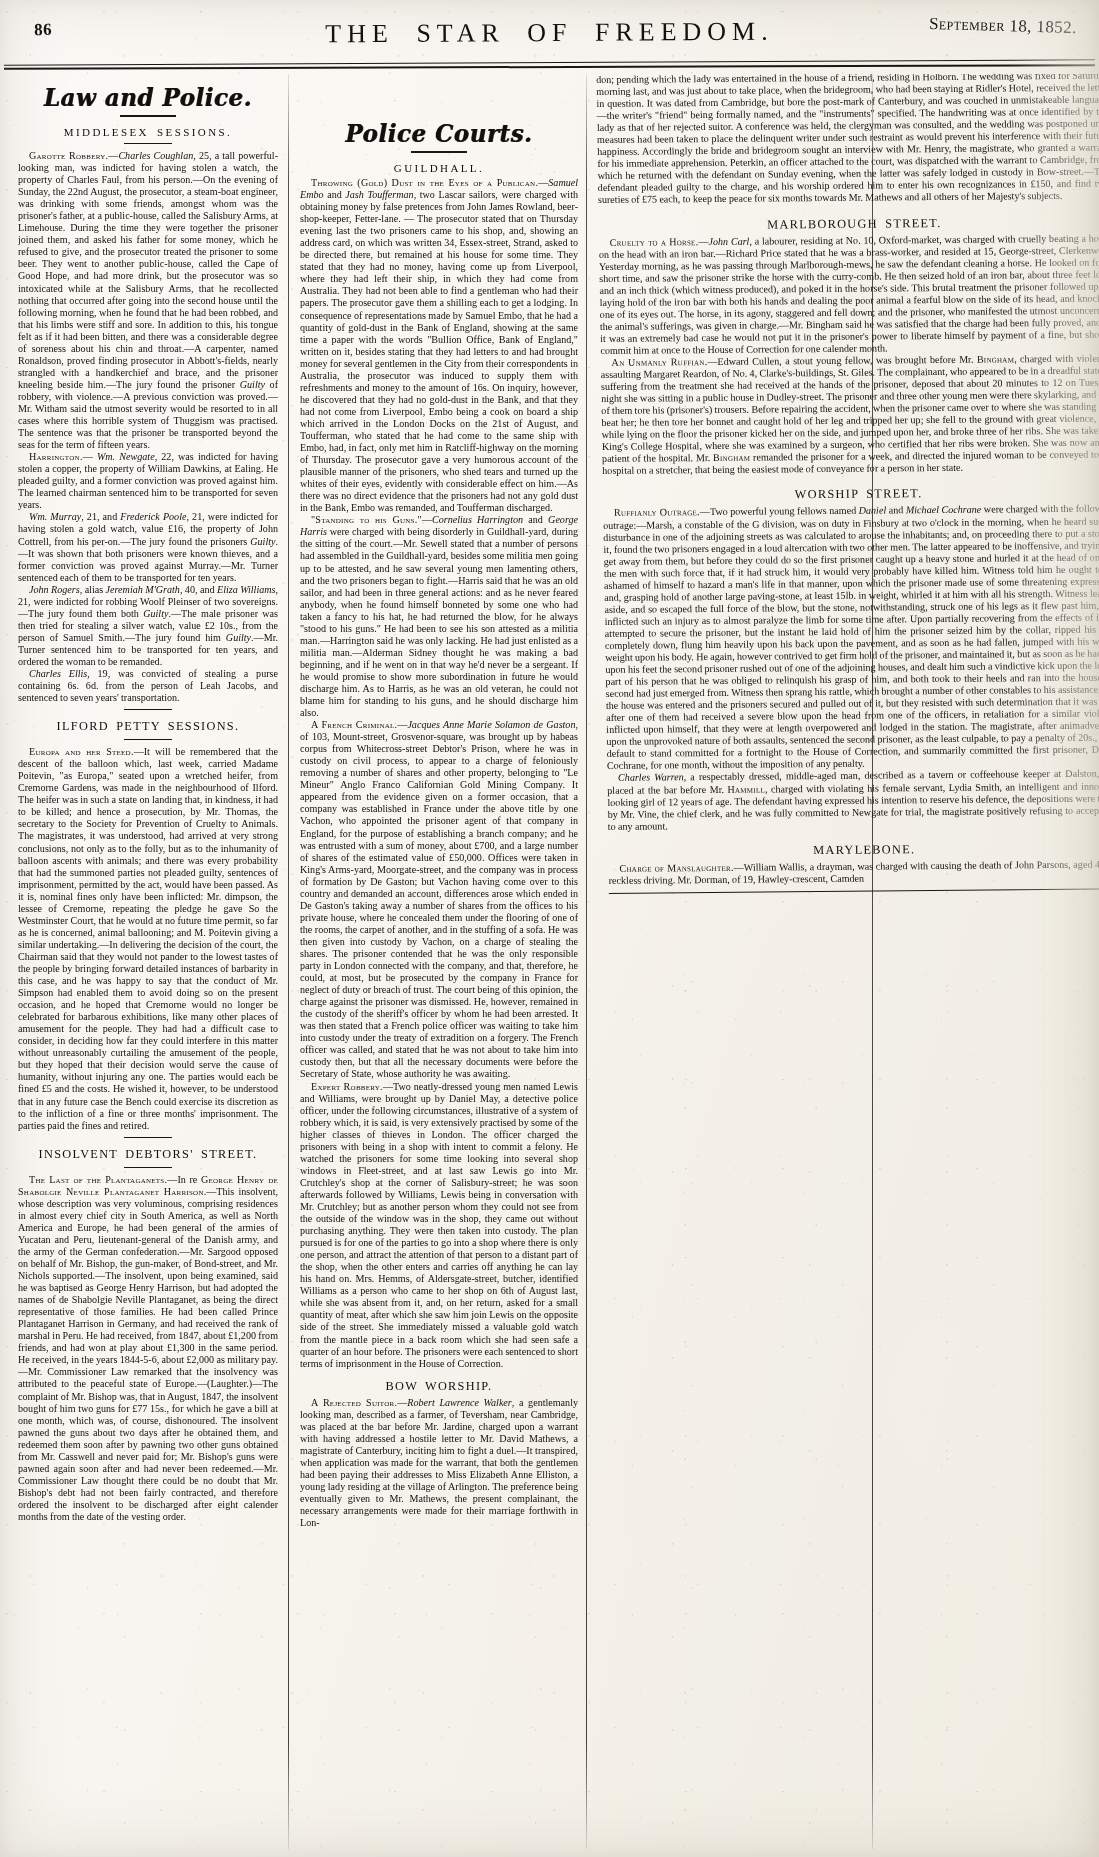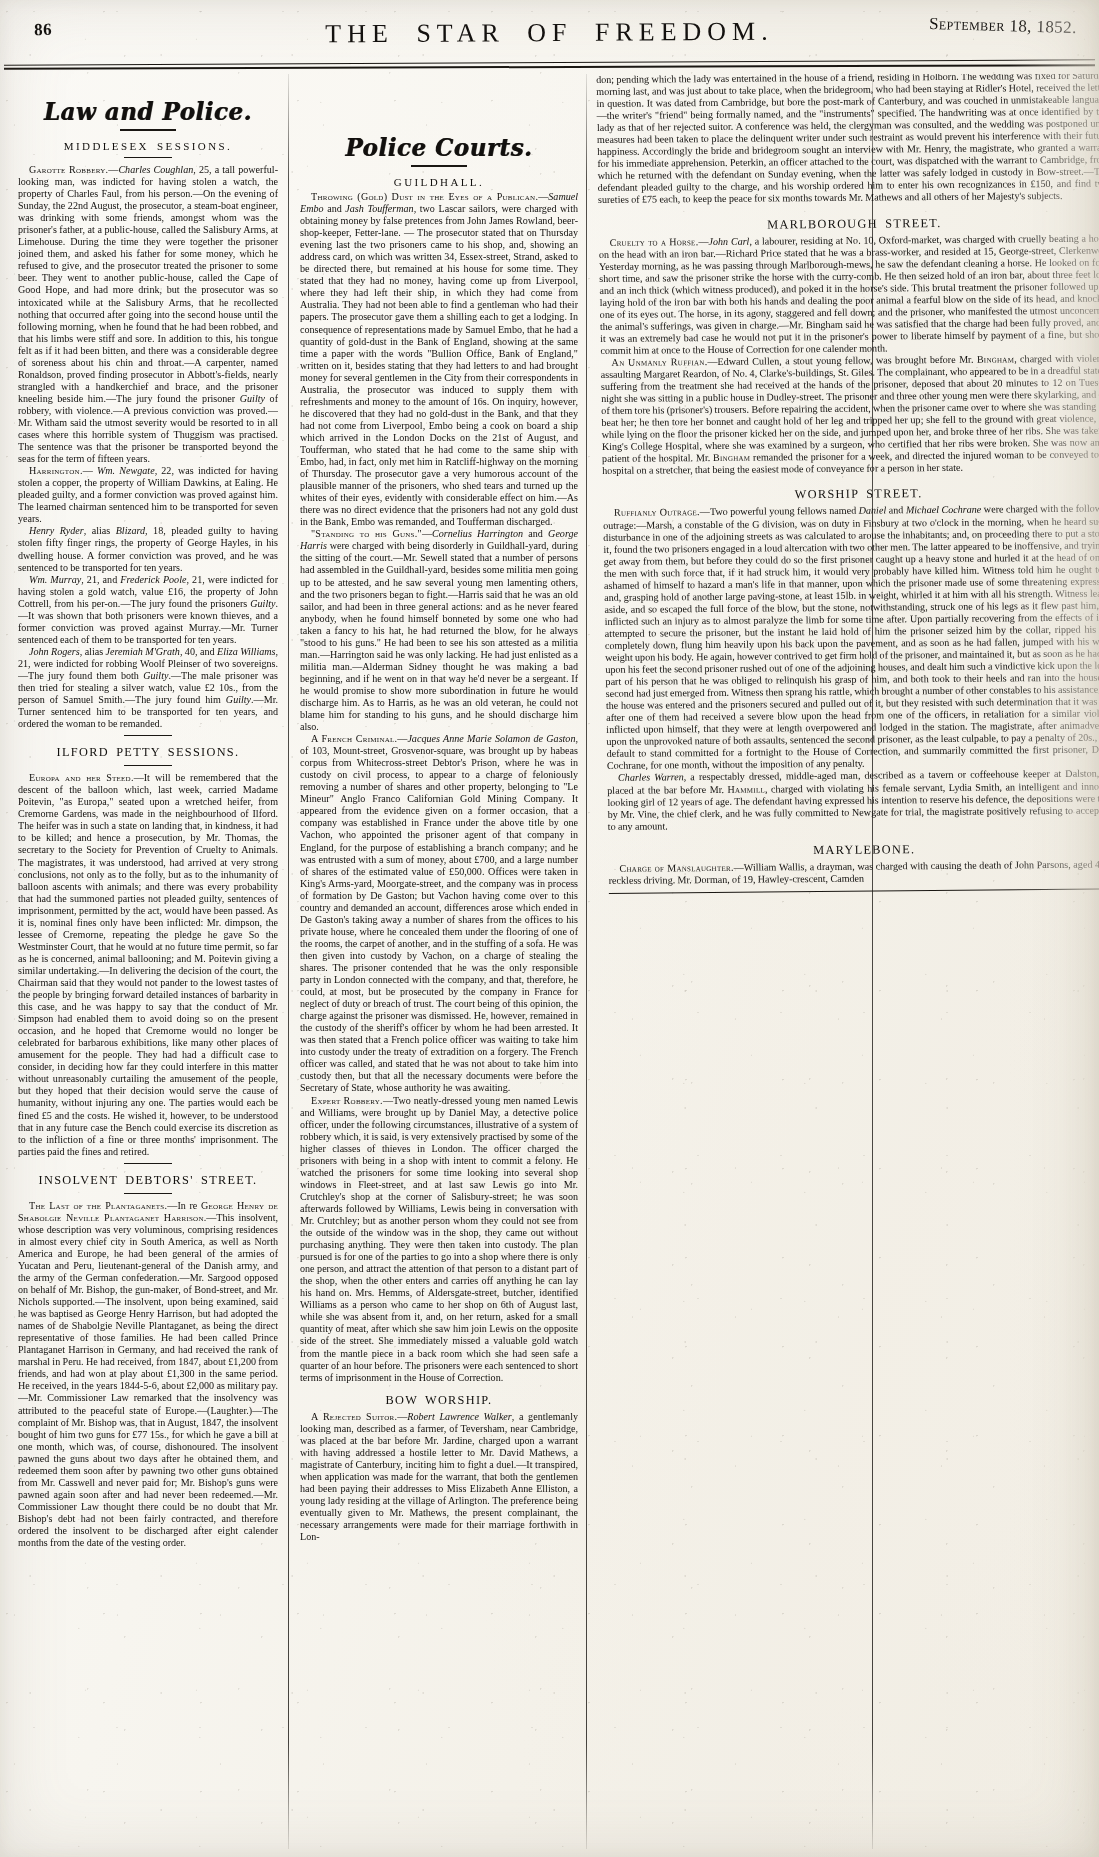--- a/index.html
+++ b/index.html
@@ -99,21 +99,21 @@
   
   .cols {
     position: absolute;
     top: 74px;
     left: 18px;
     right: 10px;
     bottom: 8px;
   }
   .col {
     position: absolute;
-    top: 17px; bottom: 0;
+    top: 3px; bottom: 0;
     overflow: hidden;
   }
   .col-1 { left: 0px;   width: 260px; }
   .col-2 { left: 282px; width: 278px; margin-top: 36px; }
 
   .colrule {
     position: absolute;
     top: 0; bottom: 0;
     width: 1px;
     background: linear-gradient(to bottom, rgba(26,23,19,.1), rgba(26,23,19,.75) 6%, rgba(26,23,19,.8) 94%, rgba(26,23,19,.1));
@@ -221,26 +221,26 @@
     <div class="col col-1">
       <div class="gothic">Law and Police.</div>
       <span class="dash"></span>
       <div class="hdr">MIDDLESEX SESSIONS.</div>
       <span class="dash thin"></span>
 
       <p class="p"><span class="sc">Garotte Robbery.</span><span>—<i>Charles Coughlan</i>, 25, a tall powerful-looking man, was indicted for having stolen a watch, the property of Charles Faul, from his person.—On the evening of Sunday, the 22nd August, the prosecutor, a steam-boat engineer, was drinking with some friends, amongst whom was the prisoner's father, at a public-house, called the Salisbury Arms, at Limehouse. During the time they were together the prisoner joined them, and asked his father for some money, which he refused to give, and the prosecutor treated the prisoner to some beer. They went to another public-house, called the Cape of Good Hope, and had more drink, but the prosecutor was so intoxicated while at the Salisbury Arms, that he recollected nothing that occurred after going into the second house until the following morning, when he found that he had been robbed, and that his limbs were stiff and sore. In addition to this, his tongue felt as if it had been bitten, and there was a considerable degree of soreness about his chin and throat.—A carpenter, named Ronaldson, proved finding prosecutor in Abbott's-fields, nearly strangled with a handkerchief and brace, and the prisoner kneeling beside him.—The jury found the prisoner <i>Guilty</i> of robbery, with violence.—A previous conviction was proved.—Mr. Witham said the utmost severity would be resorted to in all cases where this horrible system of Thuggism was practised. The sentence was that the prisoner be transported beyond the seas for the term of fifteen years.</span></p>
 
       <p class="p"><span class="sc">Harrington.</span><span>— <i>Wm. Newgate</i>, 22, was indicted for having stolen a copper, the property of William Dawkins, at Ealing. He pleaded guilty, and a former conviction was proved against him. The learned chairman sentenced him to be transported for seven years.</span></p>
 
-      <p class="p"><span><i>Henry Ryder</i>, alias <i>Blizard</i>, 18, pleaded guilty to having stolen fifty finger rings, the property of George Hayles, in his dwelling house. A former conviction was proved, and he was sentenced to be transported for ten years.</span></p>
 
       <p class="p"><span><i>Wm. Murray</i>, 21, and <i>Frederick Poole</i>, 21, were indicted for having stolen a gold watch, value £16, the property of John Cottrell, from his per-on.—The jury found the prisoners <i>Guilty</i>.—It was shown that both prisoners were known thieves, and a former conviction was proved against Murray.—Mr. Turner sentenced each of them to be transported for ten years.</span></p>
 
       <p class="p"><span><i>John Rogers</i>, alias <i>Jeremiah M'Grath</i>, 40, and <i>Eliza Williams</i>, 21, were indicted for robbing Woolf Pleinser of two sovereigns.—The jury found them both <i>Guilty</i>.—The male prisoner was then tried for stealing a silver watch, value £2 10s., from the person of Samuel Smith.—The jury found him <i>Guilty</i>.—Mr. Turner sentenced him to be transported for ten years, and ordered the woman to be remanded.</span></p>
 
+      <p class="p"><span><i>Charles Ellis</i>, 19, was convicted of stealing a purse containing 6s. 6d. from the person of Leah Jacobs, and sentenced to seven years' transportation.</span></p>
 
       <span class="dash thin"></span>
       <div class="hdr hdr-sm">ILFORD PETTY SESSIONS.</div>
       <span class="dash thin"></span>
 
       <p class="p"><span class="sc">Europa and her Steed.</span><span>—It will be remembered that the descent of the balloon which, last week, carried Madame Poitevin, "as Europa," seated upon a wretched heifer, from Cremorne Gardens, was made in the neighbourhood of Ilford. The heifer was in such a state on landing that, in kindness, it had to be killed; and hence a prosecution, by Mr. Thomas, the secretary to the Society for Prevention of Cruelty to Animals. The magistrates, it was understood, had arrived at very strong conclusions, not only as to the folly, but as to the inhumanity of balloon ascents with animals; and there was every probability that had the summoned parties not pleaded guilty, sentences of imprisonment, permitted by the act, would have been passed. As it is, nominal fines only have been inflicted: Mr. dimpson, the lessee of Cremorne, repeating the pledge he gave So the Westminster Court, that he would at no future time permit, so far as he is concerned, animal ballooning; and M. Poitevin giving a similar undertaking.—In delivering the decision of the court, the Chairman said that they would not pander to the lowest tastes of the people by bringing forward detailed instances of barbarity in this case, and he was happy to say that the conduct of Mr. Simpson had enabled them to avoid doing so on the present occasion, and he hoped that Cremorne would no longer be celebrated for barbarous exhibitions, like many other places of amusement for the people. They had had a difficult case to consider, in deciding how far they could interfere in this matter without unreasonably curtailing the amusement of the people, but they hoped that their decision would serve the cause of humanity, without injuring any one. The parties would each be fined £5 and the costs. He wished it, however, to be understood that in any future case the Bench could exercise its discretion as to the infliction of a fine or three months' imprisonment. The parties paid the fines and retired.</span></p>
 
       <span class="dash thin"></span>
       <div class="hdr hdr-sm">INSOLVENT DEBTORS' STREET.</div>
       <span class="dash thin"></span>

